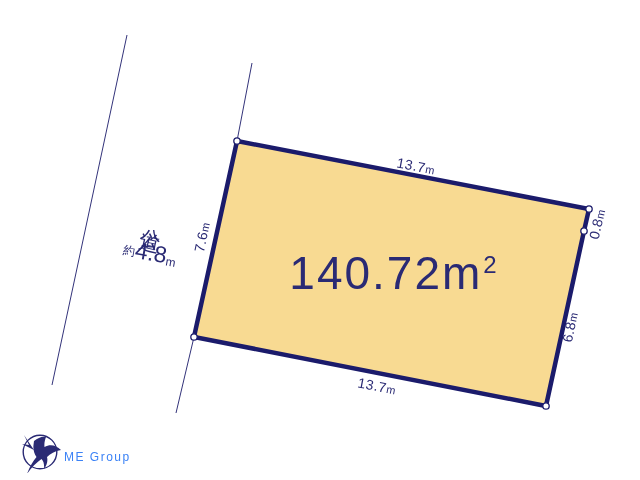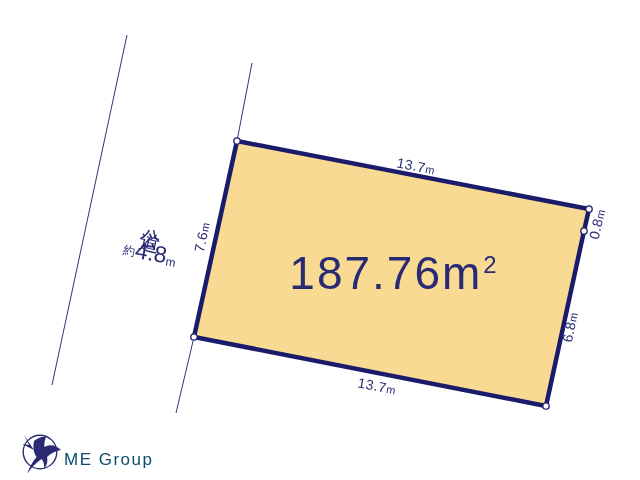--- a/index.html
+++ b/index.html
@@ -52,22 +52,22 @@
     left:150px;top:253px;
     transform:translate(-50%,-50%) rotate(10deg);
   }
   .road-width .approx{font-size:12px;position:relative;top:-2px;}
   .road-width .big{font-size:23px;}
   .road-width .unit-low{font-size:12px;position:relative;top:2px;}
 
   .footer-text{
     position:absolute;
     left:64px;top:450px;
-    color:#0c4a6e;
-    font-size:17px;
+    color:#3b82f6;
+    font-size:12px;
     letter-spacing:1.5px;
   }
   #logo{position:absolute;left:20px;top:431px;}
 </style>
 </head>
 <body>
 
 <div id="canvas">
 
   <svg id="geometry" width="640" height="480" viewBox="0 0 640 480">
@@ -99,21 +99,21 @@
 
   <div class="label dim dim-bottom">
     <span>13.7</span><span class="unit">m</span>
   </div>
 
   <div class="label dim dim-left">
     <span>7.6</span><span class="unit">m</span>
   </div>
 
   <div class="label area-label">
-    <span>187.76</span><span>m</span><span class="exp">2</span>
+    <span>140.72</span><span>m</span><span class="exp">2</span>
   </div>
 
   <div class="label road-name">公道</div>
 
   <div class="label road-width">
     <span class="approx">約</span><span class="big">4.8</span><span class="unit-low">m</span>
   </div>
 
   <svg id="logo" width="42" height="42" viewBox="0 0 42 42">
     <circle cx="20" cy="21" r="16.8" fill="none" stroke="#2A2A74" stroke-width="1.4"></circle>

